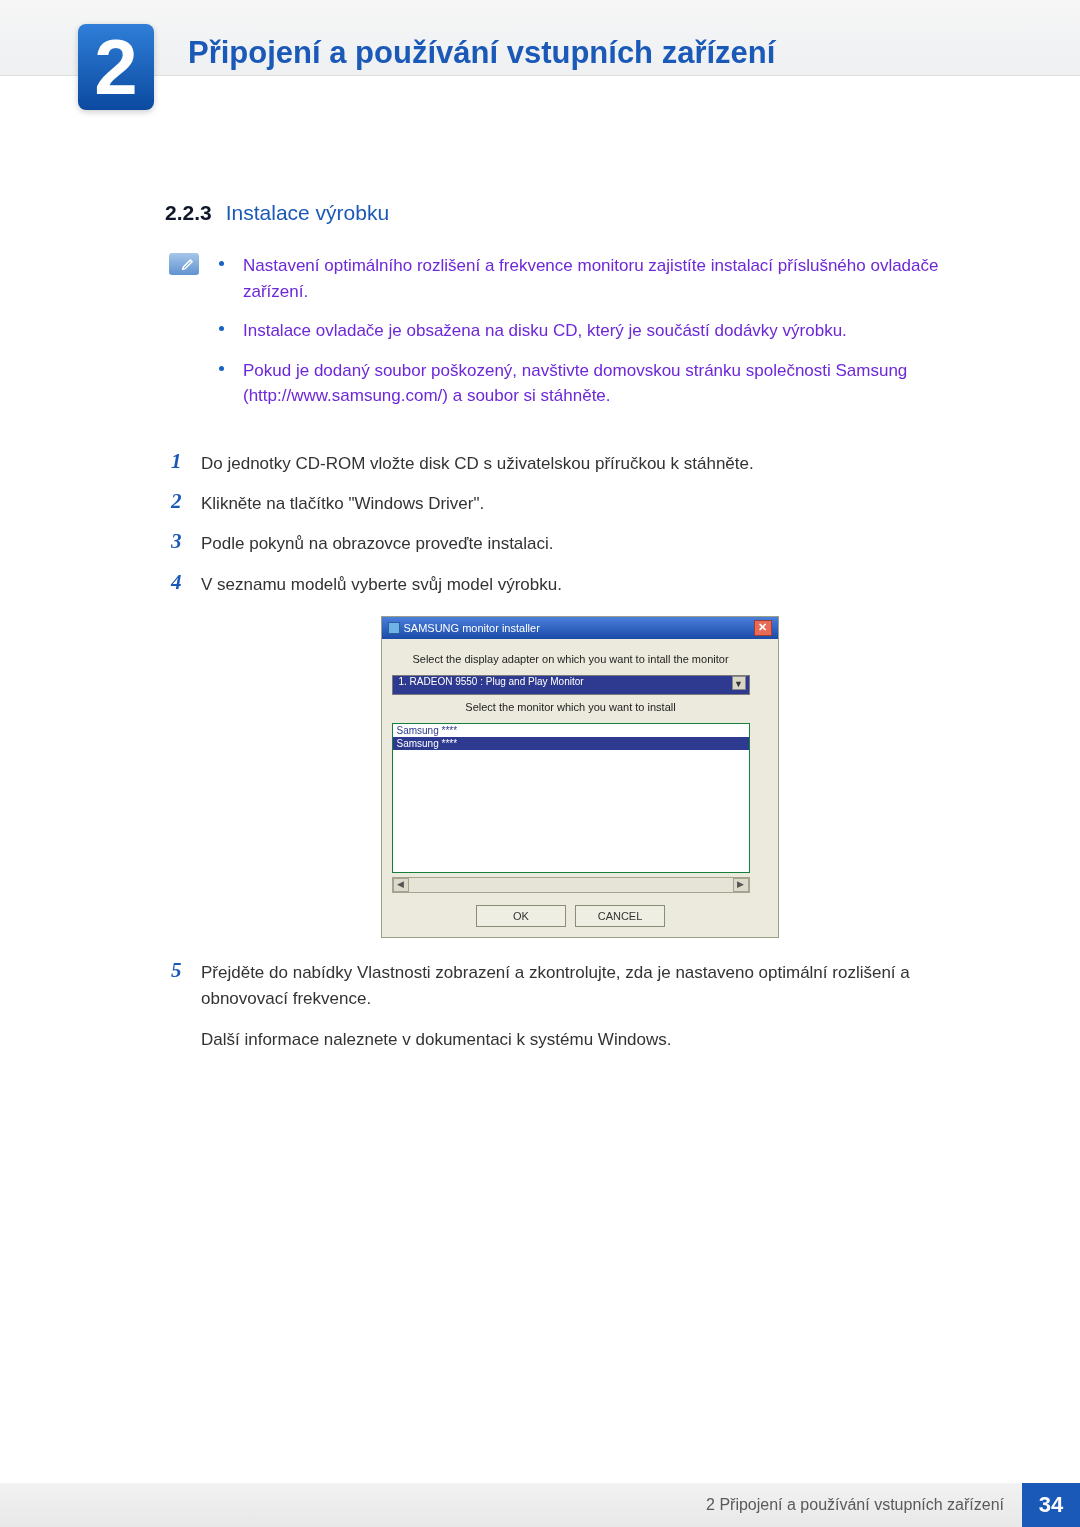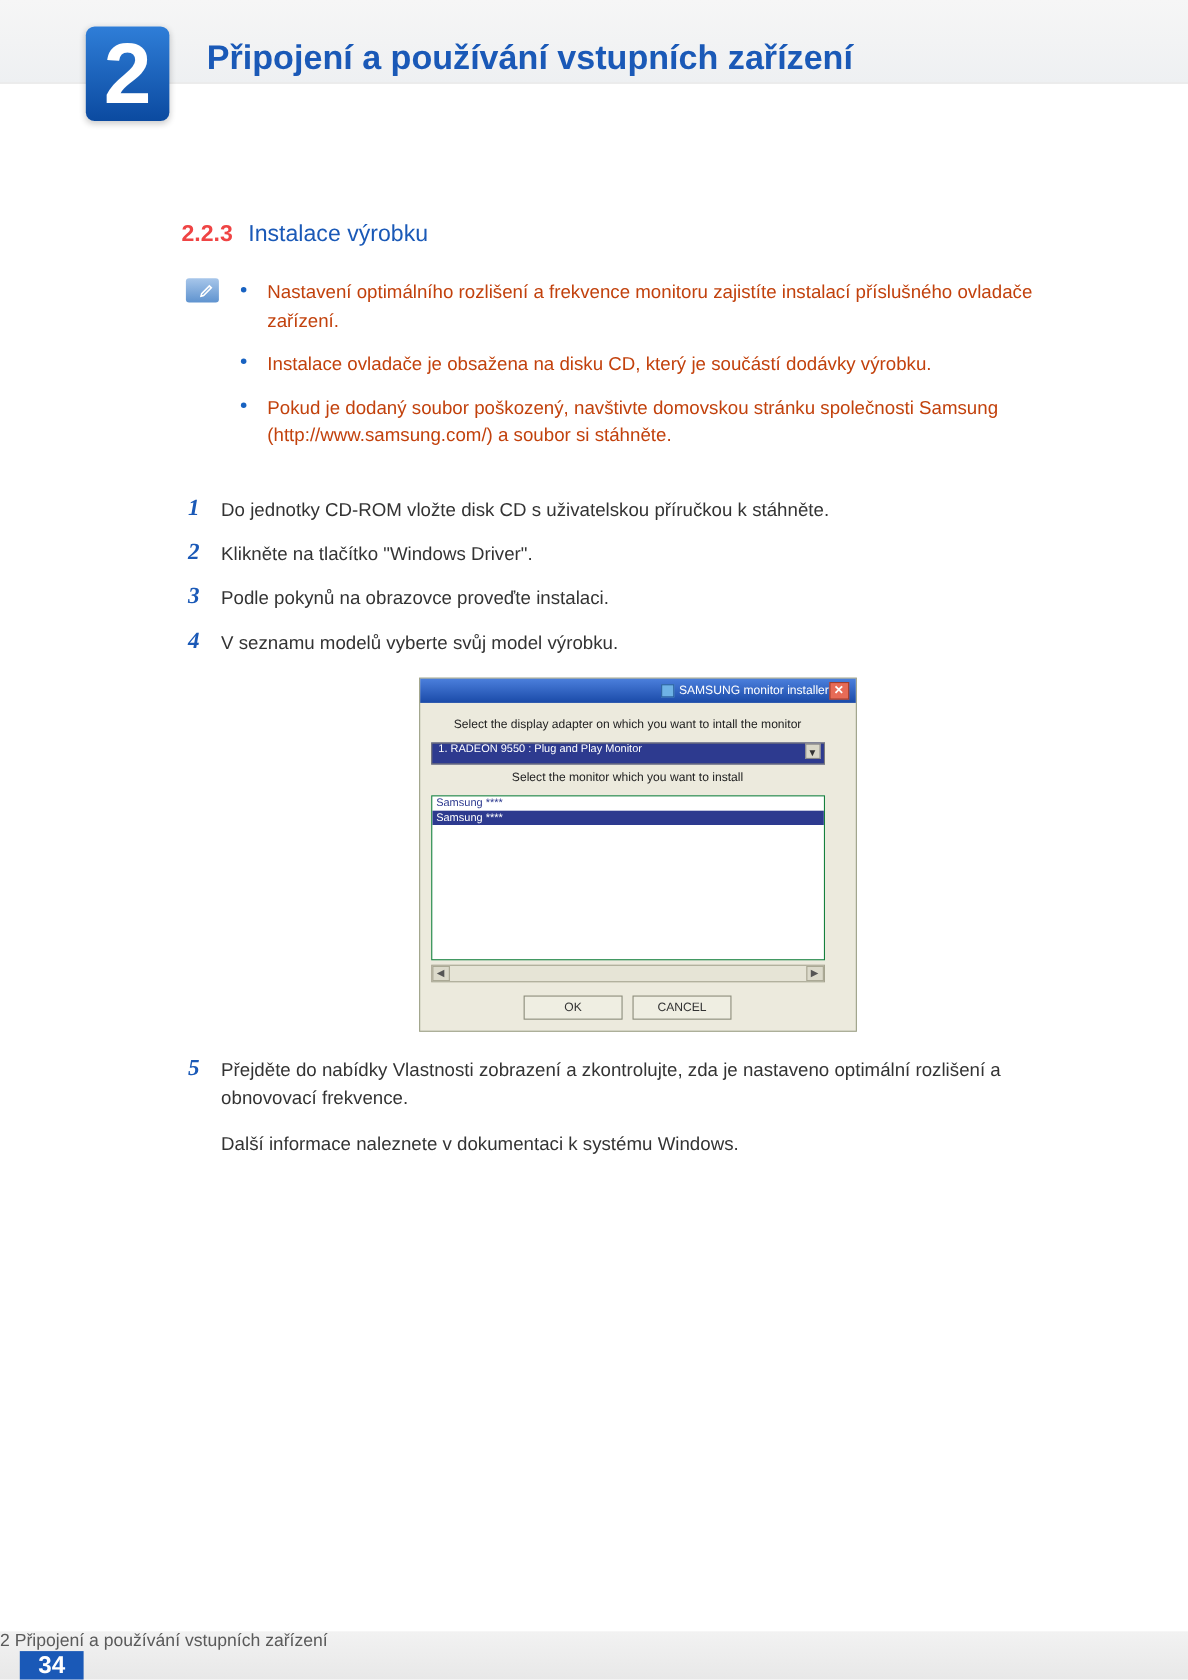--- a/index.html
+++ b/index.html
@@ -43,36 +43,36 @@
     left: 188px;
     top: 35px;
     color: #1a59b7;
     font-size: 31px;
     font-weight: bold;
   }
   .content {
     padding: 0 92px 0 165px;
     padding-top: 125px;
   }
-  .section-num { color:#ef4444; font-size:21px; font-weight:bold; margin-right:14px;}
+  .section-num { color:#0f172a; font-size:21px; font-weight:bold; margin-right:14px;}
   .section-title-row { margin-bottom:28px; }
   .section-title { color:#1a59b7; font-size:21px; }
   .note-block { display:flex; align-items:flex-start; margin-bottom:26px; margin-left:4px;}
   .note-icon {
     width: 30px; height: 22px;
     background: linear-gradient(to bottom,#a7c6ea,#5f93cf);
     border-radius:3px;
     margin-right:20px;
     display:flex; align-items:center; justify-content:flex-end;
     padding-right:4px;
     flex-shrink:0;
   }
   .note-icon svg { width:14px; height:14px; }
   .bullets { flex:1; }
-  .bullet-item { position:relative; padding-left:24px; margin-bottom:14px; font-size:17px; line-height:1.5; color:#c2410c;}
+  .bullet-item { position:relative; padding-left:24px; margin-bottom:14px; font-size:17px; line-height:1.5; color:#6d28d9;}
   .bullet-dot {
     position:absolute; left:0; top:8px; width:5px; height:5px; background:#1862c1; border-radius:50%;
   }
   .steps { margin-left:6px; }
   .step { display:flex; align-items:flex-start; margin-bottom:12px; }
   .step-num {
     color:#1a59b7; font-size:21px; font-style:italic; font-weight:bold;
     width:30px; flex-shrink:0; text-align:left; font-family: Georgia, 'Times New Roman', serif;
   }
   .step-text { font-size:17px; line-height:1.55; color:#333; flex:1; padding-top:2px;}
@@ -82,21 +82,21 @@
     width: 398px;
     margin: 18px auto 20px auto;
     border: 1px solid #9b9f86;
     background: #eceadd;
     font-size: 11px;
   }
   .installer-title {
     background: linear-gradient(to bottom,#4b7fdc,#1a4aa8);
     color:#fff;
     padding:3px 6px;
-    display:flex; align-items:center; justify-content:flex-end;
+    display:flex; align-items:center; justify-content:space-between;
     height:22px;
   }
   .installer-title-left { display:flex; align-items:center; gap:4px;}
   .inst-icon { width:12px; height:12px; background:#6eb2e6; border:1px solid #2a5f9e; display:inline-block;}
   .close-btn { width:18px; height:16px; background:#e76b57; color:#fff; display:flex; align-items:center; justify-content:center; border:1px solid #a03c2d; font-size:11px; font-weight:bold; cursor:pointer;}
   .installer-body { padding:8px 28px 10px 10px; }
   .inst-label { text-align:center; font-size:11px; color:#222; margin:6px 0 10px 0;}
   .inst-select {
     width:100%; height:20px; background:#2d3a8f; color:#fff; border:1px solid #7a7a7a;
     display:flex; align-items:flex-start; justify-content:space-between; padding:0 3px 0 6px; font-size:10px;
@@ -109,23 +109,22 @@
   .inst-list-row { padding:1px 4px; }
   .inst-list-row.sel { background:#2d3a8f; color:#fff;}
   .inst-scrollbar { height:16px; background:#e6e4d6; border:1px solid #a6a490; margin-top:4px; display:flex; align-items:center; justify-content:space-between;}
   .scroll-ar { width:16px; height:14px; background:#dcdacb; border:1px solid #a6a490; text-align:center; font-size:9px; color:#555;}
   .inst-buttons { display:flex; justify-content:center; gap:9px; margin-top:12px;}
   .inst-btn { width:90px; height:22px; background:#efeee2; border:1px solid #8b8b7a; font-size:11px; color:#333; display:flex; align-items:center; justify-content:center;}
   
   .footer {
     position:absolute; bottom:0; left:0; right:0; height:44px;
     background: linear-gradient(to bottom,#f2f2f2,#e8e8e8);
-    display:flex; align-items:flex-start; justify-content:flex-end;
+    display:flex; align-items:center; justify-content:flex-end;
     padding-right:0;
-    flex-direction:column;
   }
   .footer-text { color:#5a5a5a; font-size:16px; margin-right:0;}
   .page-badge {
     width:58px; height:44px; background:#1a59b7; color:#fff;
     display:flex; align-items:center; justify-content:center;
     font-size:22px; font-weight:bold; margin-left:18px;
   }
 </style>
 </head>
 <body>

